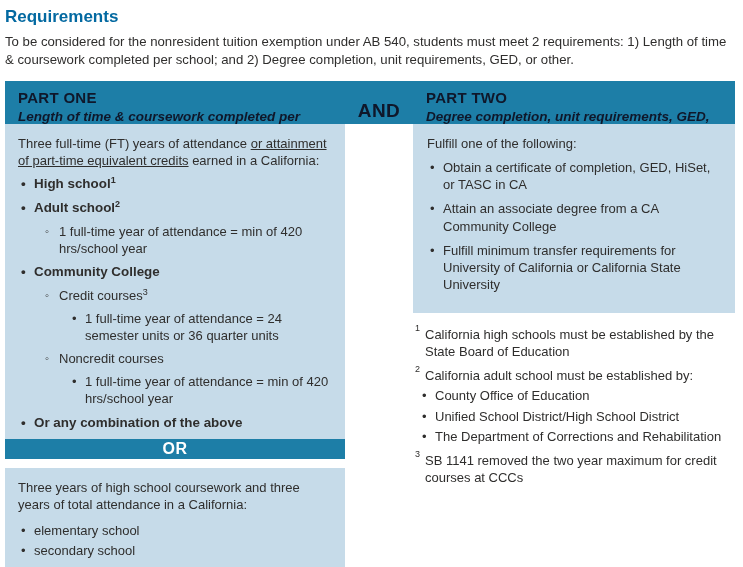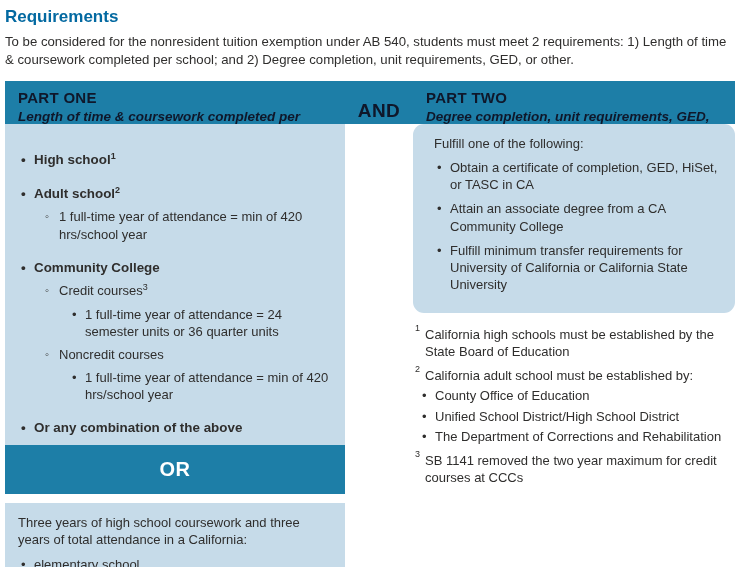--- a/index.html
+++ b/index.html
@@ -30,40 +30,40 @@
   .part-sub  { font-size:13.5px; font-weight:bold; font-style:italic; margin-top:2px; line-height:1.2; }
   .and-cell {
     display:flex; align-items:center; justify-content:center;
     font-size:19px; font-weight:bold; letter-spacing:.5px;
   }
 
   
   .box { background:#c6dbe9; font-size:13px; line-height:1.32; }
   .box-main-left  { min-height:268px; padding:11px 10px 8px 13px; }
   .box-alt-left   { min-height:100px; padding:11px 10px 8px 13px; }
-  .box-main-right { min-height:189px; padding:11px 12px 8px 21px;border-radius:11px; }
+  .box-main-right { min-height:189px; padding:11px 12px 8px 14px; }
 
   .underline { text-decoration:underline; }
 
-  .li { position:relative; margin-top:16px; }
+  .li { position:relative; margin-top:6px; }
   .l1 { padding-left:16px; }
   .l1::before { content:"\2022"; position:absolute; left:3px; }
   .l1.bold { font-weight:bold; font-size:13.4px; }
   .l2 { margin-left:27px; padding-left:14px; margin-top:6px; }
   .l2::before { content:"\25E6"; position:absolute; left:0; font-size:11px; top:1px; }
   .l3 { margin-left:54px; padding-left:13px; margin-top:6px; }
   .l3::before { content:"\2022"; position:absolute; left:0; }
   .tight { margin-top:3px; }
 
   sup { font-size:9px; line-height:0; }
 
   .or-band {
-    background:#1d7ea7; height:49px; margin-bottom:9px;
+    background:#1d7ea7; height:20px; margin-bottom:9px;
     display:flex; align-items:center; justify-content:center;
-    color:#fff; font-weight:bold; font-size:20px; letter-spacing:.5px;
+    color:#fff; font-weight:bold; font-size:16px; letter-spacing:.5px;
   }
 
   .footnotes { margin-top:13px; font-size:13px; line-height:1.32; padding-right:4px; }
   .fn { position:relative; padding-left:12px; margin-top:7px; }
   .fn > sup { position:absolute; left:2px; top:2px; }
   .fn-list { margin-left:6px; }
   .fn-list .l1 { margin-top:3px; }
 </style>
 </head>
 <body>
@@ -82,20 +82,21 @@
     <div class="part-head">
       <div class="part-title">PART TWO</div>
       <div class="part-sub">Degree completion, unit requirements, GED, etc.</div>
     </div>
   </div>
 
   <div class="grid">
 
     <div>
       <div class="box box-main-left">
+        <div><span>Three full-time (FT) years of attendance </span><span class="underline">or attainment of part-time equivalent credits</span><span> earned in a California:</span></div>
 
         <div class="li l1 bold"><span>High school</span><sup>1</sup></div>
 
         <div class="li l1 bold"><span>Adult school</span><sup>2</sup></div>
         <div class="li l2">1 full-time year of attendance = min of 420 hrs/school year</div>
 
         <div class="li l1 bold">Community College</div>
         <div class="li l2"><span>Credit courses</span><sup>3</sup></div>
         <div class="li l3">1 full-time year of attendance = 24 semester units or 36 quarter units</div>
         <div class="li l2">Noncredit courses</div>

